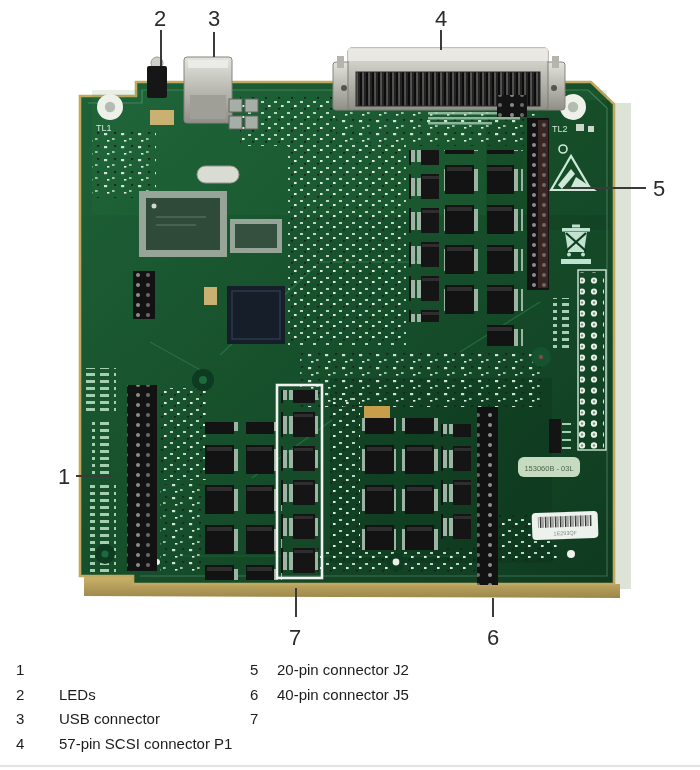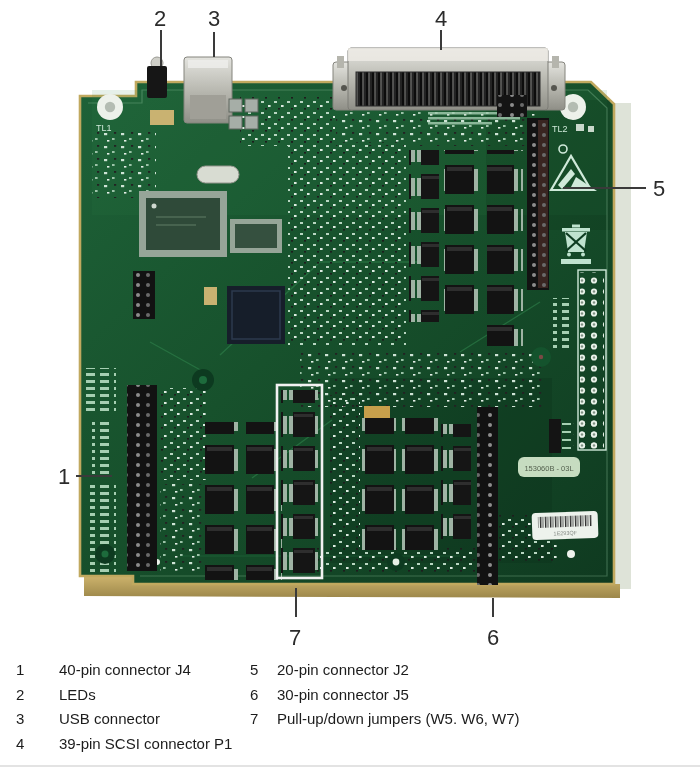--- a/index.html
+++ b/index.html
@@ -292,46 +292,44 @@
     <text x="64" y="484">1</text>
     <text x="295" y="645">7</text>
     <text x="493" y="645">6</text>
   </g>
 </svg>
 
 <div class="legend">
   <div class="lcol c1">
     <div class="lrow">
       <span class="lnum">1</span>
-      <span class="ltxt">40-pin connector J4</span>
     </div>
     <div class="lrow">
       <span class="lnum">2</span>
       <span class="ltxt">LEDs</span>
     </div>
     <div class="lrow">
       <span class="lnum">3</span>
       <span class="ltxt">USB connector</span>
     </div>
     <div class="lrow">
       <span class="lnum">4</span>
-      <span class="ltxt">39-pin SCSI connector P1</span>
+      <span class="ltxt">57-pin SCSI connector P1</span>
     </div>
   </div>
   <div class="lcol c2">
     <div class="lrow">
       <span class="lnum">5</span>
       <span class="ltxt">20-pin connector J2</span>
     </div>
     <div class="lrow">
       <span class="lnum">6</span>
-      <span class="ltxt">30-pin connector J5</span>
+      <span class="ltxt">40-pin connector J5</span>
     </div>
     <div class="lrow">
       <span class="lnum">7</span>
-      <span class="ltxt">Pull-up/down jumpers (W5. W6, W7)</span>
     </div>
   </div>
 </div>
 
 <div class="bottom-rule"></div>
 
 </div>
 
 </body></html>

